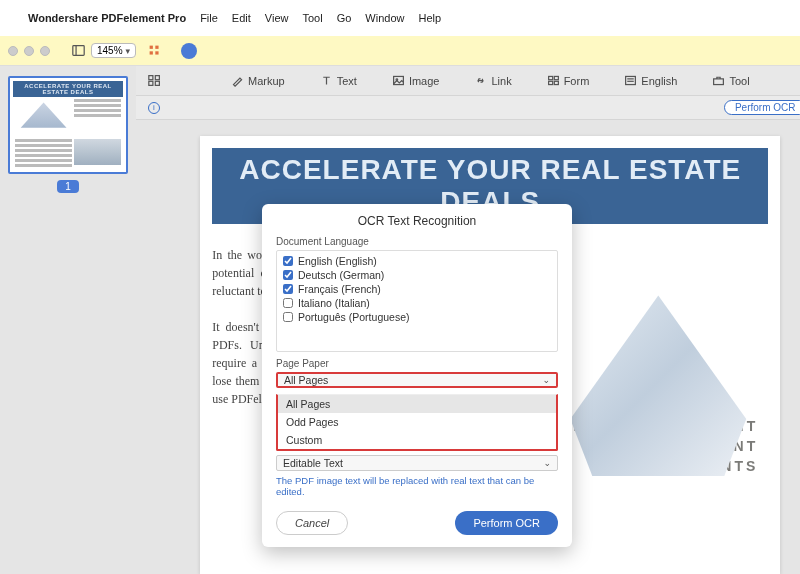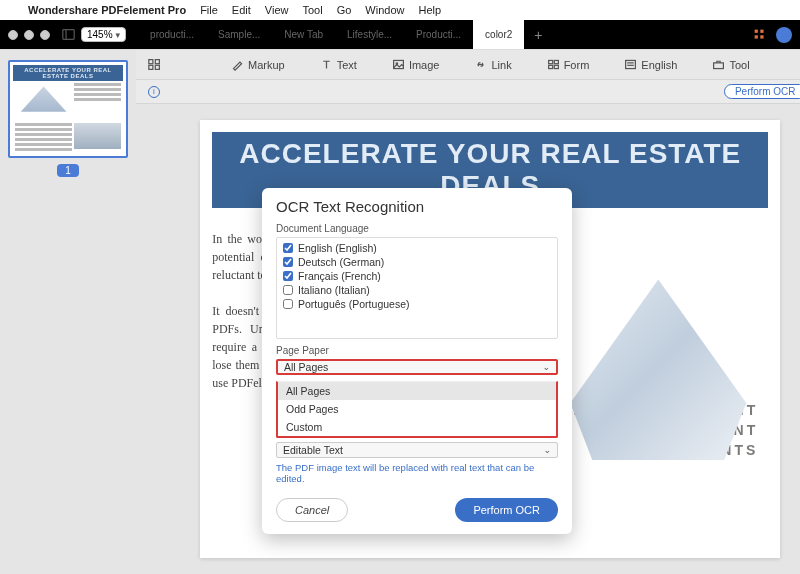--- a/index.html
+++ b/index.html
@@ -1,21 +1,21 @@
 <!DOCTYPE html>
 <html><head>
 <meta charset="utf-8">
 <style>
   * { margin: 0; padding: 0; box-sizing: border-box; }
   body { font-family: -apple-system, Helvetica, Arial, sans-serif; width: 800px; height: 574px; overflow: hidden; background: #f0f0f0; position: relative; font-size: 11px; }
-  .menubar { height: 20px; background: #fff; display: flex; align-items: center; padding: 0 8px; font-size: 11px; color: #222; gap: 14px; }
+  .menubar { height: 36px; background: #fff; display: flex; align-items: center; padding: 0 8px; font-size: 11px; color: #222; gap: 14px; }
   .menubar .apple { font-size: 13px; margin-right: 6px; }
   .menubar .appname { font-weight: 600; }
   .winframe { position: relative; width: 800px; height: 554px; background: #eee; }
-  .titlebar { height: 30px; background: #000000; display: flex; align-items: center; padding: 0 8px; gap: 2px; border-bottom: 1px solid #ddd; }
+  .titlebar { height: 30px; background: #fef9c3; display: flex; align-items: center; padding: 0 8px; gap: 12px; border-bottom: 1px solid #ddd; }
   .traffic { display: flex; gap: 6px; margin-right: 10px; }
   .dot { width: 10px; height: 10px; border-radius: 50%; background: #ccc; border: 1px solid #bbb; }
   .tb-group { display: flex; gap: 6px; align-items: center; }
   .zoom { border: 1px solid #bbb; border-radius: 4px; padding: 1px 5px; font-size: 10px; background: #fff; display: flex; align-items: center; gap: 3px; }
   .tabs { display: flex; flex: 1; margin-left: 10px; height: 100%; font-size: 10px; color: #666; overflow: hidden; }
   .tab { padding: 0 12px; display: flex; align-items: center; height: 100%; }
   .tab.active { background: #fff; color: #333; }
   .tabs .plus { padding: 0 10px; display:flex; align-items:center; color:#888; font-size:14px;}
   .rpill { width: 14px; height: 14px; }
   .avatar { width: 16px; height: 16px; border-radius: 50%; background: #4a7bd6; margin-left: 8px; }
@@ -44,21 +44,21 @@
   .canvas { flex: 1; display: flex; justify-content: center; overflow: hidden; padding: 16px; }
   .paper { width: 580px; background: #fff; box-shadow: 0 1px 4px rgba(0,0,0,0.15); padding: 12px; position: relative; }
   .hero { background: #3a6495; color: #e2ecf6; font-weight: 800; font-size: 28px; text-align: center; padding: 6px; letter-spacing: 1px; font-family: 'Arial Black', Arial; }
   .cols { display: flex; gap: 14px; margin-top: 22px; }
   .coltext { width: 230px; font-family: Georgia, serif; color: #444; font-size: 12px; line-height: 18px; text-align: justify; }
   .colimg { flex: 1; position: relative; }
   .building { position: absolute; right: 0; bottom: 0; width: 220px; height: 190px; background: linear-gradient(135deg,#eaf0f6 0%,#c0cedd 50%,#f0f3f7 100%); clip-path: polygon(10% 70%, 50% 5%, 90% 70%, 80% 100%, 20% 100%); }
   .caption { font-family: 'Arial Black', Arial; color: #7b7b78; letter-spacing: 3px; font-size: 14px; font-weight: 800; margin-top: 170px; text-align: right; padding-right: 10px; line-height: 20px; }
   
   .modal { position: absolute; left: 262px; top: 168px; width: 310px; background: #fff; border-radius: 6px; box-shadow: 0 6px 20px rgba(0,0,0,0.25); padding: 10px 14px 12px; z-index: 10; font-size: 10.5px; color: #333; }
-  .modal h3 { text-align: left; font-size: 15px; font-weight: 500; margin-bottom: 8px; }
+  .modal h3 { text-align: center; font-size: 12px; font-weight: 500; margin-bottom: 8px; }
   .modal .lbl { color: #555; margin-top: 6px; margin-bottom: 3px; font-size: 10px; }
   .langbox { border: 1px solid #ddd; border-radius: 2px; height: 102px; overflow-y: auto; padding: 3px 6px; }
   .langitem { display: flex; align-items: center; gap: 5px; padding: 1px 0; }
   .langitem input { width: 10px; height: 10px; accent-color: #3a6fc7; }
   .selectwrap { position: relative; }
   .selectbox { border: 2px solid #d83a3a; border-radius: 2px; background: #f7f7f7; padding: 2px 6px; display: flex; justify-content: space-between; align-items: center; height: 16px; font-size: 10.5px; }
   .chev { font-size: 9px; color: #555; }
   .dropdown { border: 2px solid #d83a3a; border-top: 1px solid #eee; border-radius: 0 0 2px 2px; background: #fff; margin-top: 6px; overflow: hidden; }
   .dropdown .opt { padding: 3px 8px; font-size: 10.5px; }
   .dropdown .opt.hl { background: #e6e6e6; }
@@ -97,29 +97,20 @@
     <div class="tb-group">
       <svg viewBox="0 0 16 16">
           <rect x="1" y="2" width="14" height="12" rx="1"></rect>
           <line x1="5" y1="2" x2="5" y2="14"></line>
         </svg>
       <div class="zoom">
           <span>145%</span>
           <span class="chev">▾</span>
         </div>
     </div>
-    <div class="tabs">
-      <div class="tab">producti...</div>
-      <div class="tab">Sample...</div>
-      <div class="tab">New Tab</div>
-      <div class="tab">Lifestyle...</div>
-      <div class="tab">Producti...</div>
-      <div class="tab active">color2</div>
-      <div class="plus">+</div>
-    </div>
     <svg class="rpill" viewBox="0 0 16 16">
         <rect x="2" y="2" width="4" height="4" fill="#e07040" stroke="none"></rect>
         <rect x="9" y="2" width="4" height="4" fill="#e07040" stroke="none"></rect>
         <rect x="2" y="9" width="4" height="4" fill="#e07040" stroke="none"></rect>
         <rect x="9" y="9" width="4" height="4" fill="#e07040" stroke="none"></rect>
       </svg>
     <div class="avatar"></div>
   </div>
 
   <div class="content">

